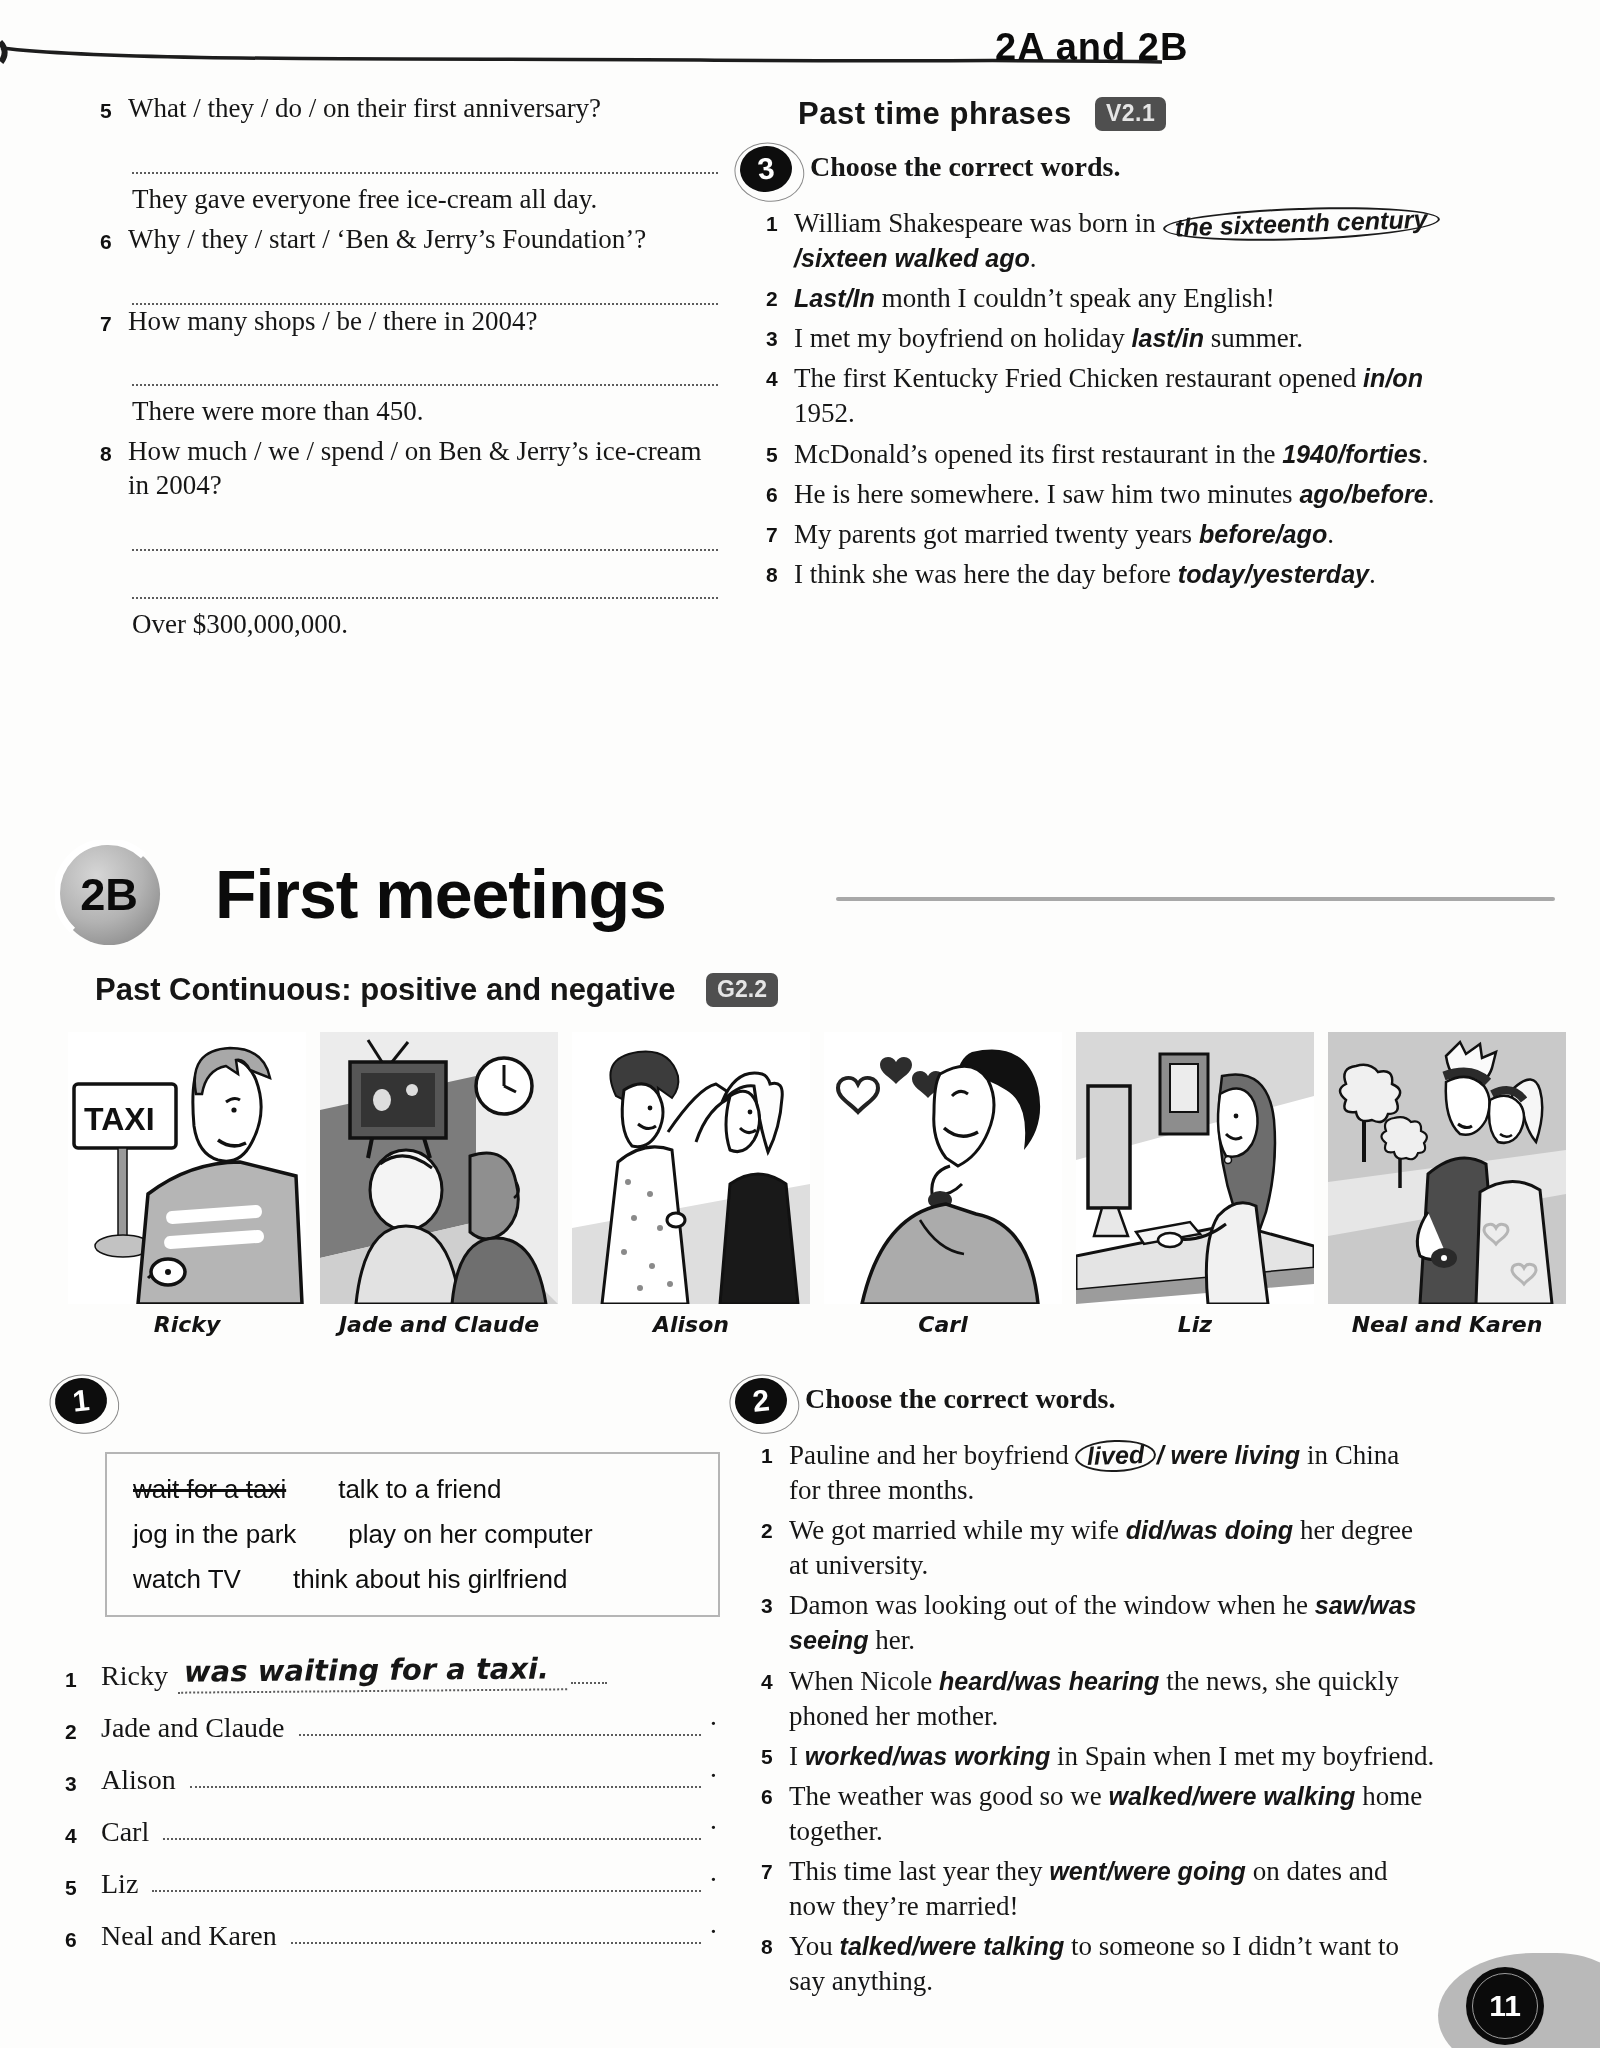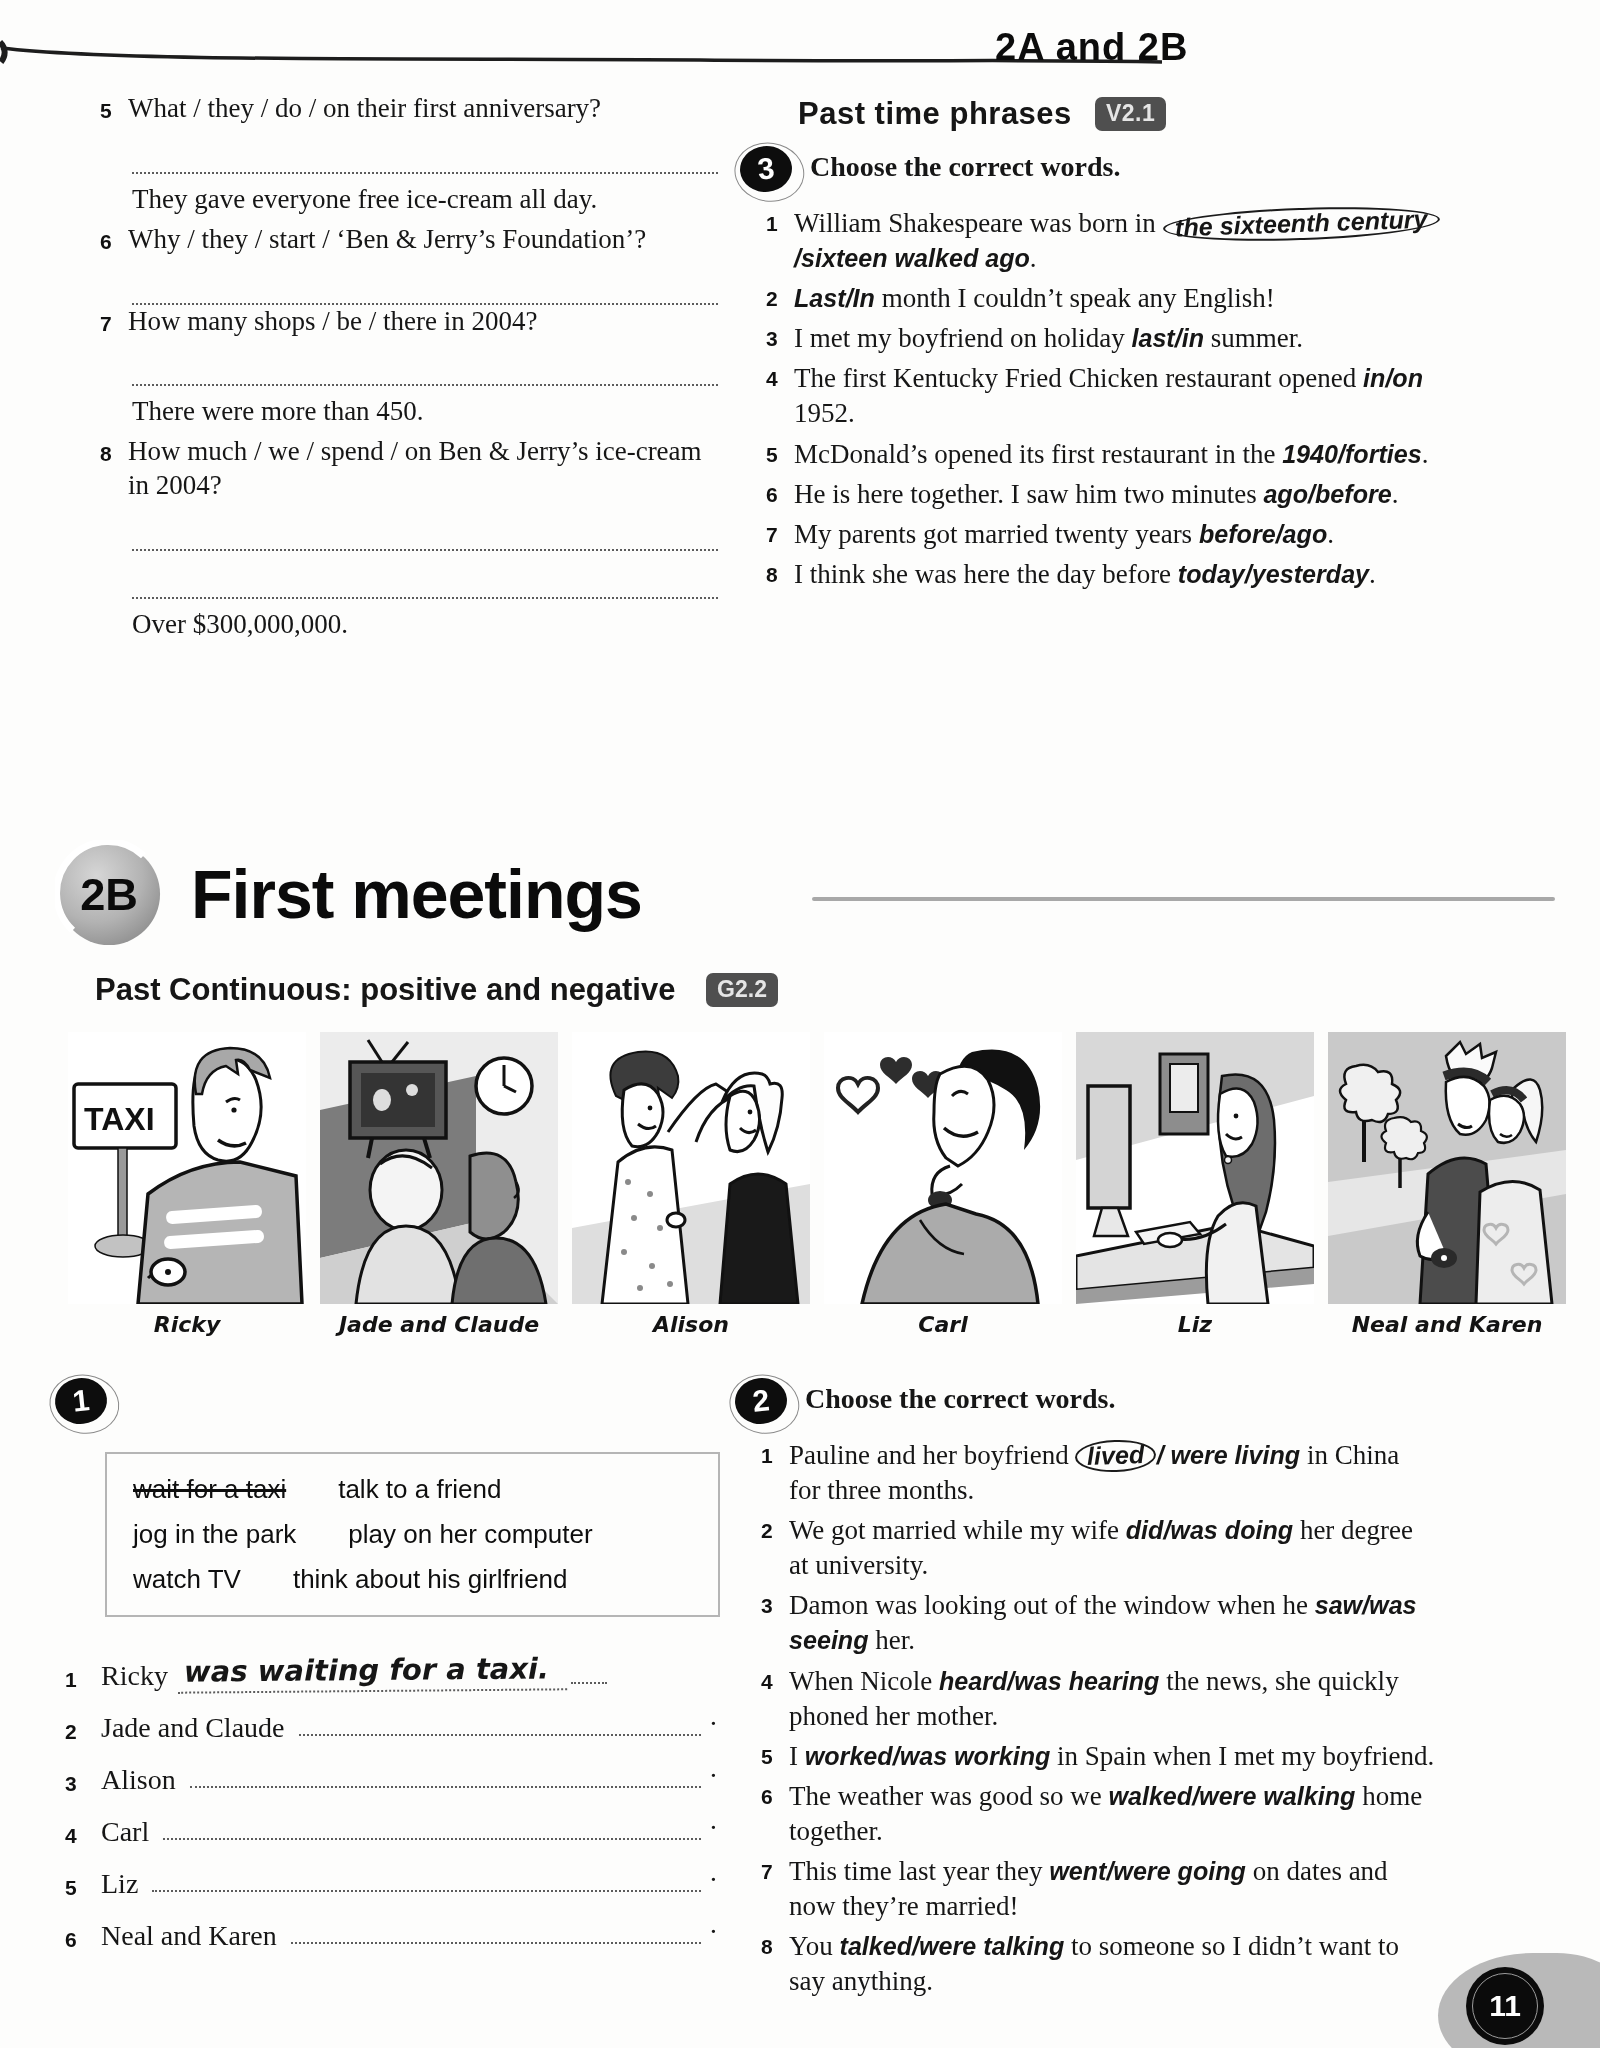--- a/index.html
+++ b/index.html
@@ -35,21 +35,21 @@
   .pt-head{font-family:"Liberation Sans",sans-serif;font-weight:bold;font-size:31px;
            margin:4px 0 14px 58px;letter-spacing:0.5px;}
   .exhead{display:flex;gap:18px;align-items:flex-start;}
   .instr{font-weight:bold;font-size:28px;padding-top:5px;}
   .ptitems{margin:14px 0 0 26px;}
   .item{display:flex;margin-bottom:5px;}
   .item .t{flex:1;font-size:27px;line-height:1.3;}
   
   .sec-unit{position:absolute;top:840px;left:55px;right:0;display:flex;align-items:center;}
   .unit-title{font-family:"Liberation Sans",sans-serif;font-weight:bold;font-size:68px;
-              letter-spacing:-1px;margin-left:28px;color:#0b0b0b;}
+              letter-spacing:-1px;margin-left:52px;color:#0b0b0b;}
   .unitline{flex:1;height:4px;background:#a8a8a8;margin:10px 45px 0 170px;border-radius:2px;}
   .sec-grammar{position:absolute;top:972px;left:95px;font-family:"Liberation Sans",sans-serif;
               font-weight:bold;font-size:31px;}
   .sec-grammar .badge{margin-left:22px;}
   
   .sec-pics{position:absolute;top:1032px;left:68px;display:flex;gap:14px;}
   .panel{width:238px;text-align:center;}
   .panel svg{display:block;background:#fff;}
   .cap{font-family:"DejaVu Sans",sans-serif;font-style:italic;font-weight:bold;
        font-size:22px;margin-top:8px;color:#131313;}
@@ -149,21 +149,21 @@
         <div class="item">
             <span class="n">4</span>
             <span class="t"><span>The first Kentucky Fried Chicken restaurant opened </span><span class="seg-i">in/on</span><span> 1952.</span></span>
           </div>
         <div class="item">
             <span class="n">5</span>
             <span class="t"><span>McDonald’s opened its first restaurant in the </span><span class="seg-i">1940/forties</span><span>.</span></span>
           </div>
         <div class="item">
             <span class="n">6</span>
-            <span class="t"><span>He is here together. I saw him two minutes </span><span class="seg-i">ago/before</span><span>.</span></span>
+            <span class="t"><span>He is here somewhere. I saw him two minutes </span><span class="seg-i">ago/before</span><span>.</span></span>
           </div>
         <div class="item">
             <span class="n">7</span>
             <span class="t"><span>My parents got married twenty years </span><span class="seg-i">before/ago</span><span>.</span></span>
           </div>
         <div class="item">
             <span class="n">8</span>
             <span class="t"><span>I think she was here the day before </span><span class="seg-i">today/yesterday</span><span>.</span></span>
           </div>
       </div>

